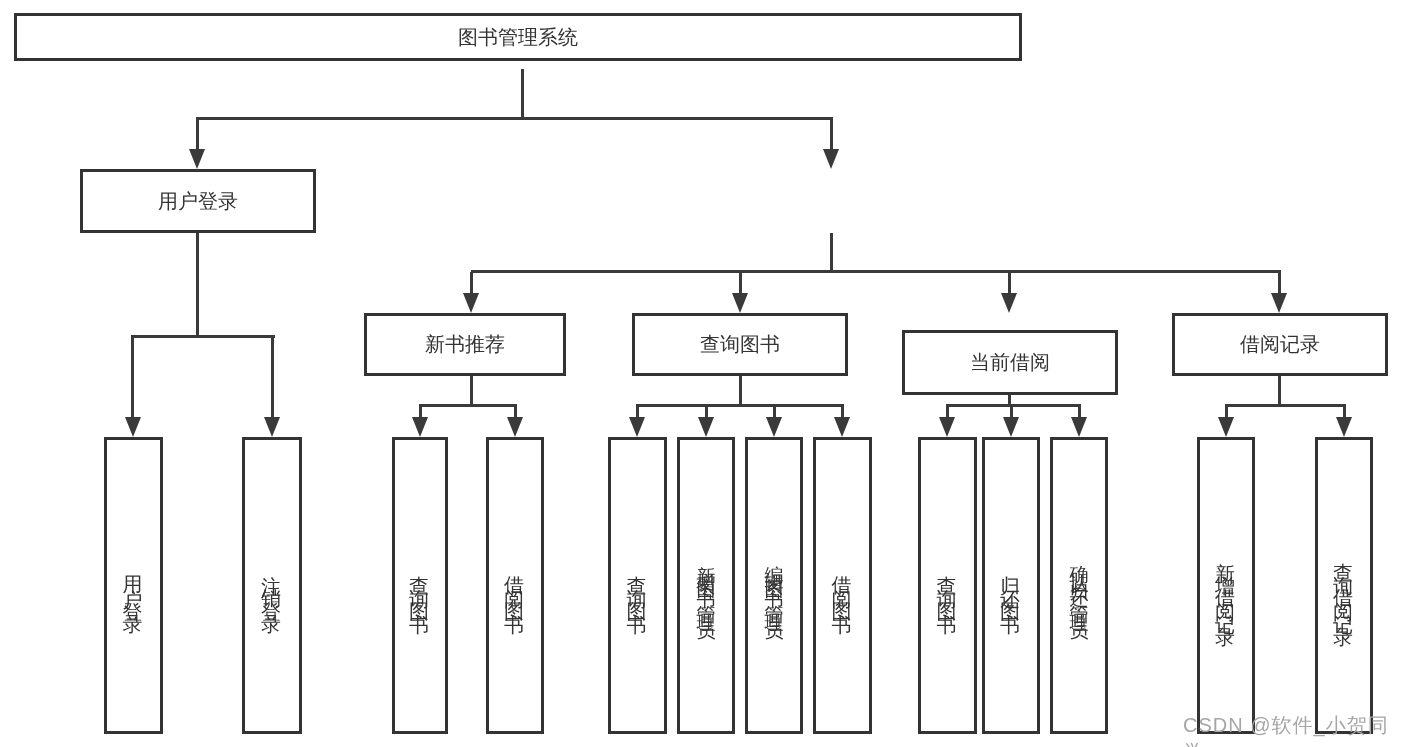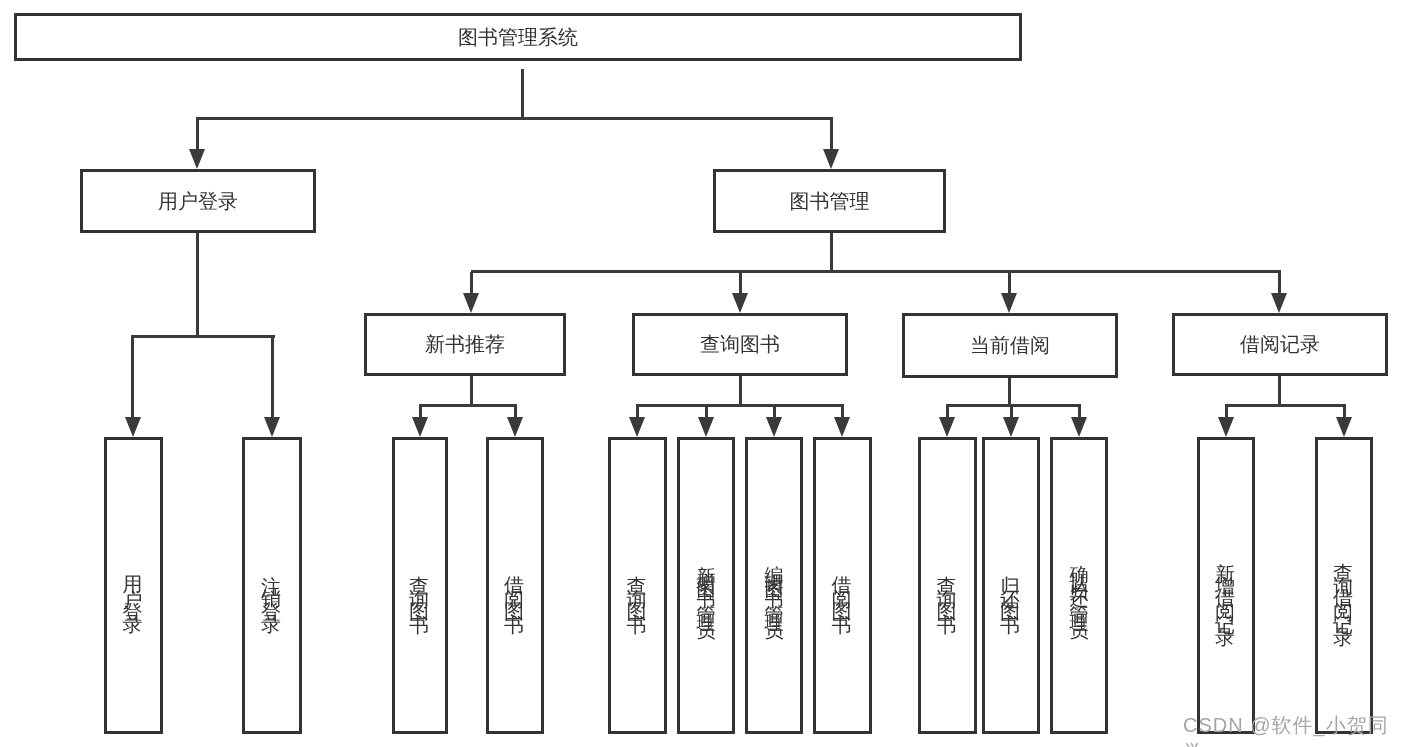--- a/index.html
+++ b/index.html
@@ -107,25 +107,24 @@
   <div class="vline" style="left:1278px;top:376px;height:30px"></div>
   <div class="hline" style="left:1225px;top:404px;width:121px"></div>
   <div class="vline" style="left:1225px;top:406px;height:11px"></div>
   <div class="arrow" style="left:1218px;top:417px"></div>
   <div class="vline" style="left:1343px;top:406px;height:11px"></div>
   <div class="arrow" style="left:1336px;top:417px"></div>
 
   <div class="box" style="left:14px;top:13px;width:1008px;height:48px">图书管理系统</div>
 
   <div class="box" style="left:80px;top:169px;width:236px;height:64px">用户登录</div>
-  <div class="box" style="left:713px;top:169px;width:233px;height:64px">图书管理</div>
 
   <div class="box" style="left:364px;top:313px;width:202px;height:63px">新书推荐</div>
   <div class="box" style="left:632px;top:313px;width:216px;height:63px">查询图书</div>
-  <div class="box" style="left:902px;top:313px;width:216px;height:65px">当前借阅</div>
+  <div class="box" style="left:902px;top:330px;width:216px;height:65px">当前借阅</div>
   <div class="box" style="left:1172px;top:313px;width:216px;height:63px">借阅记录</div>
 
   <div class="box vbox" style="left:104px;top:437px;width:59px;height:297px">用户登录</div>
   <div class="box vbox" style="left:242px;top:437px;width:60px;height:297px">注销登录</div>
 
   <div class="box vbox" style="left:392px;top:437px;width:56px;height:297px">查询图书</div>
   <div class="box vbox" style="left:486px;top:437px;width:58px;height:297px">借阅图书</div>
 
   <div class="box vbox" style="left:608px;top:437px;width:59px;height:297px">查询图书</div>
   <div class="box vbox long" style="left:677px;top:437px;width:58px;height:297px">新增图书（管理员）</div>

